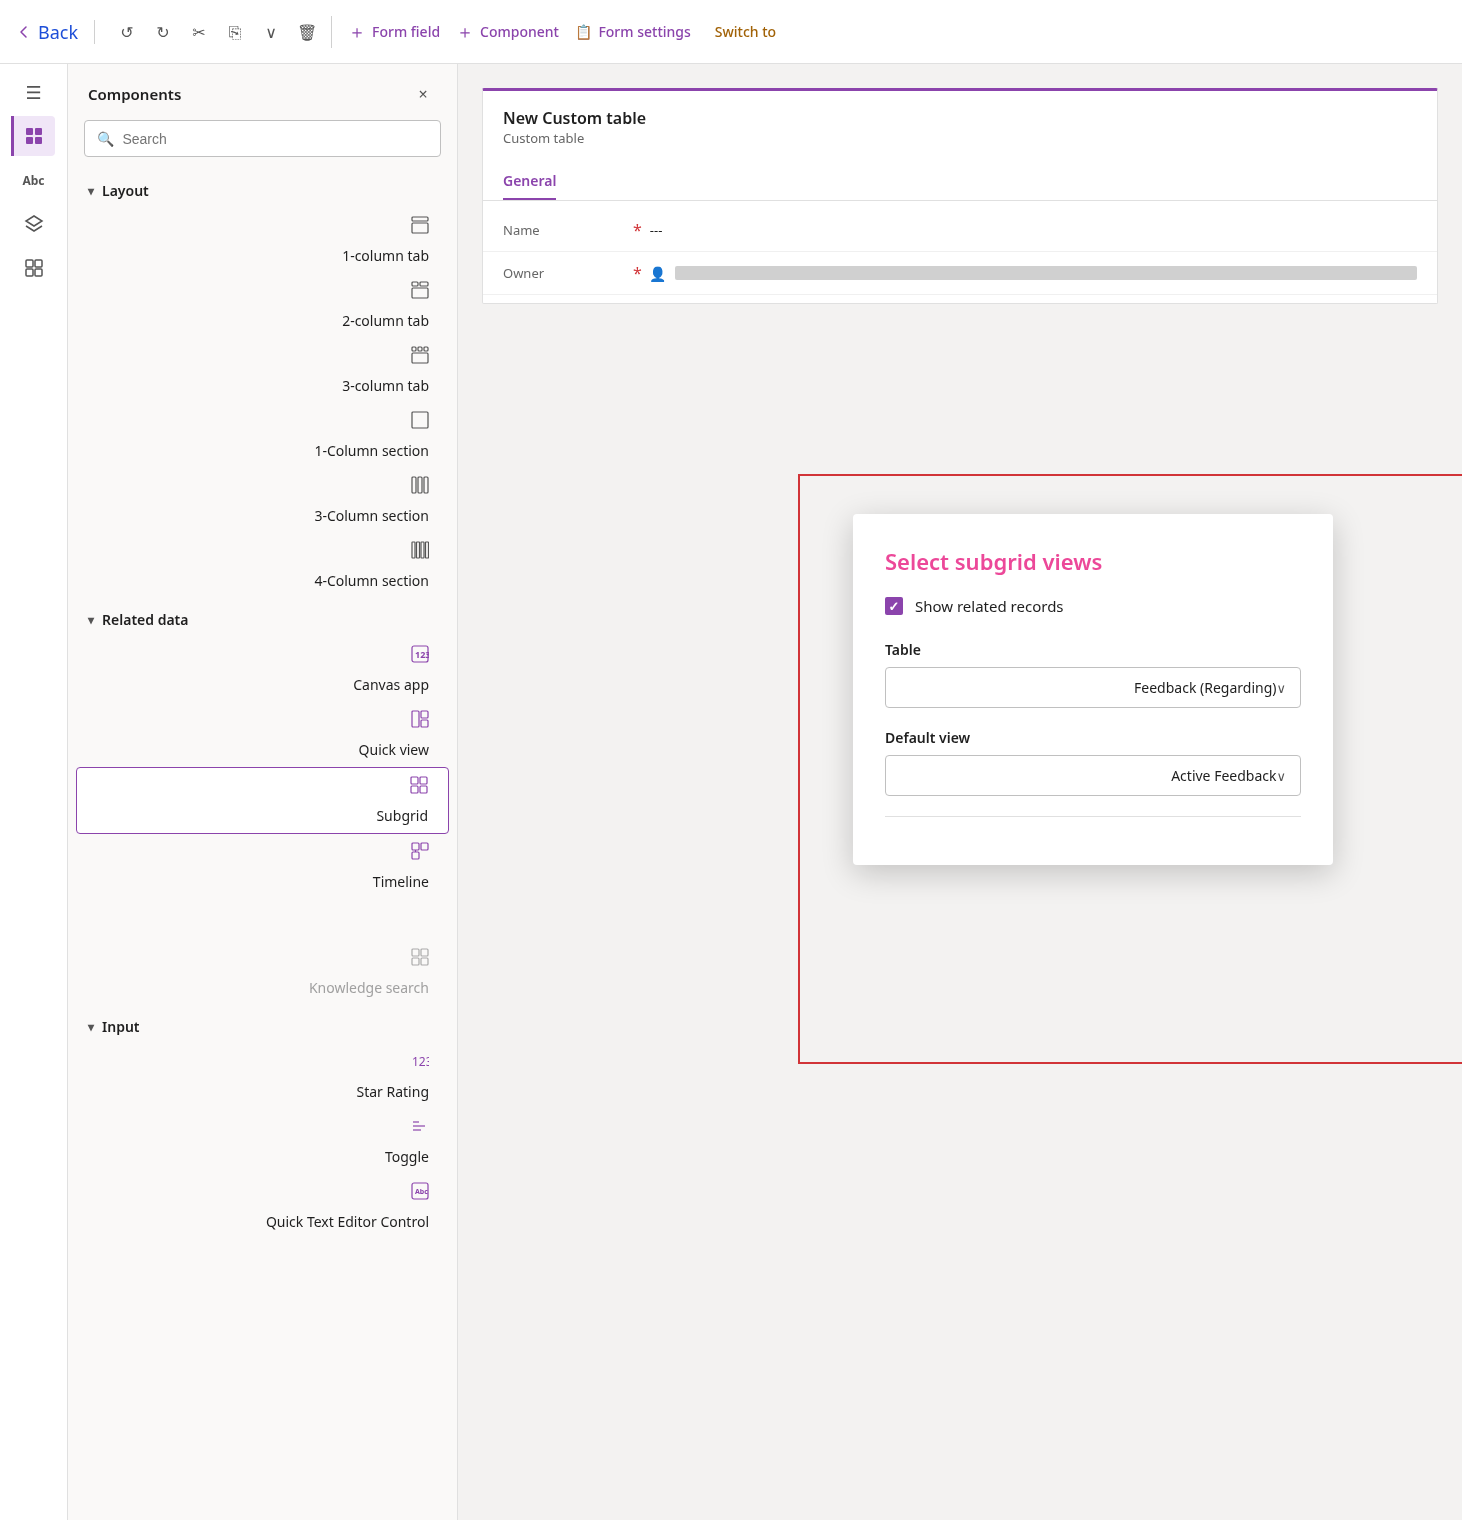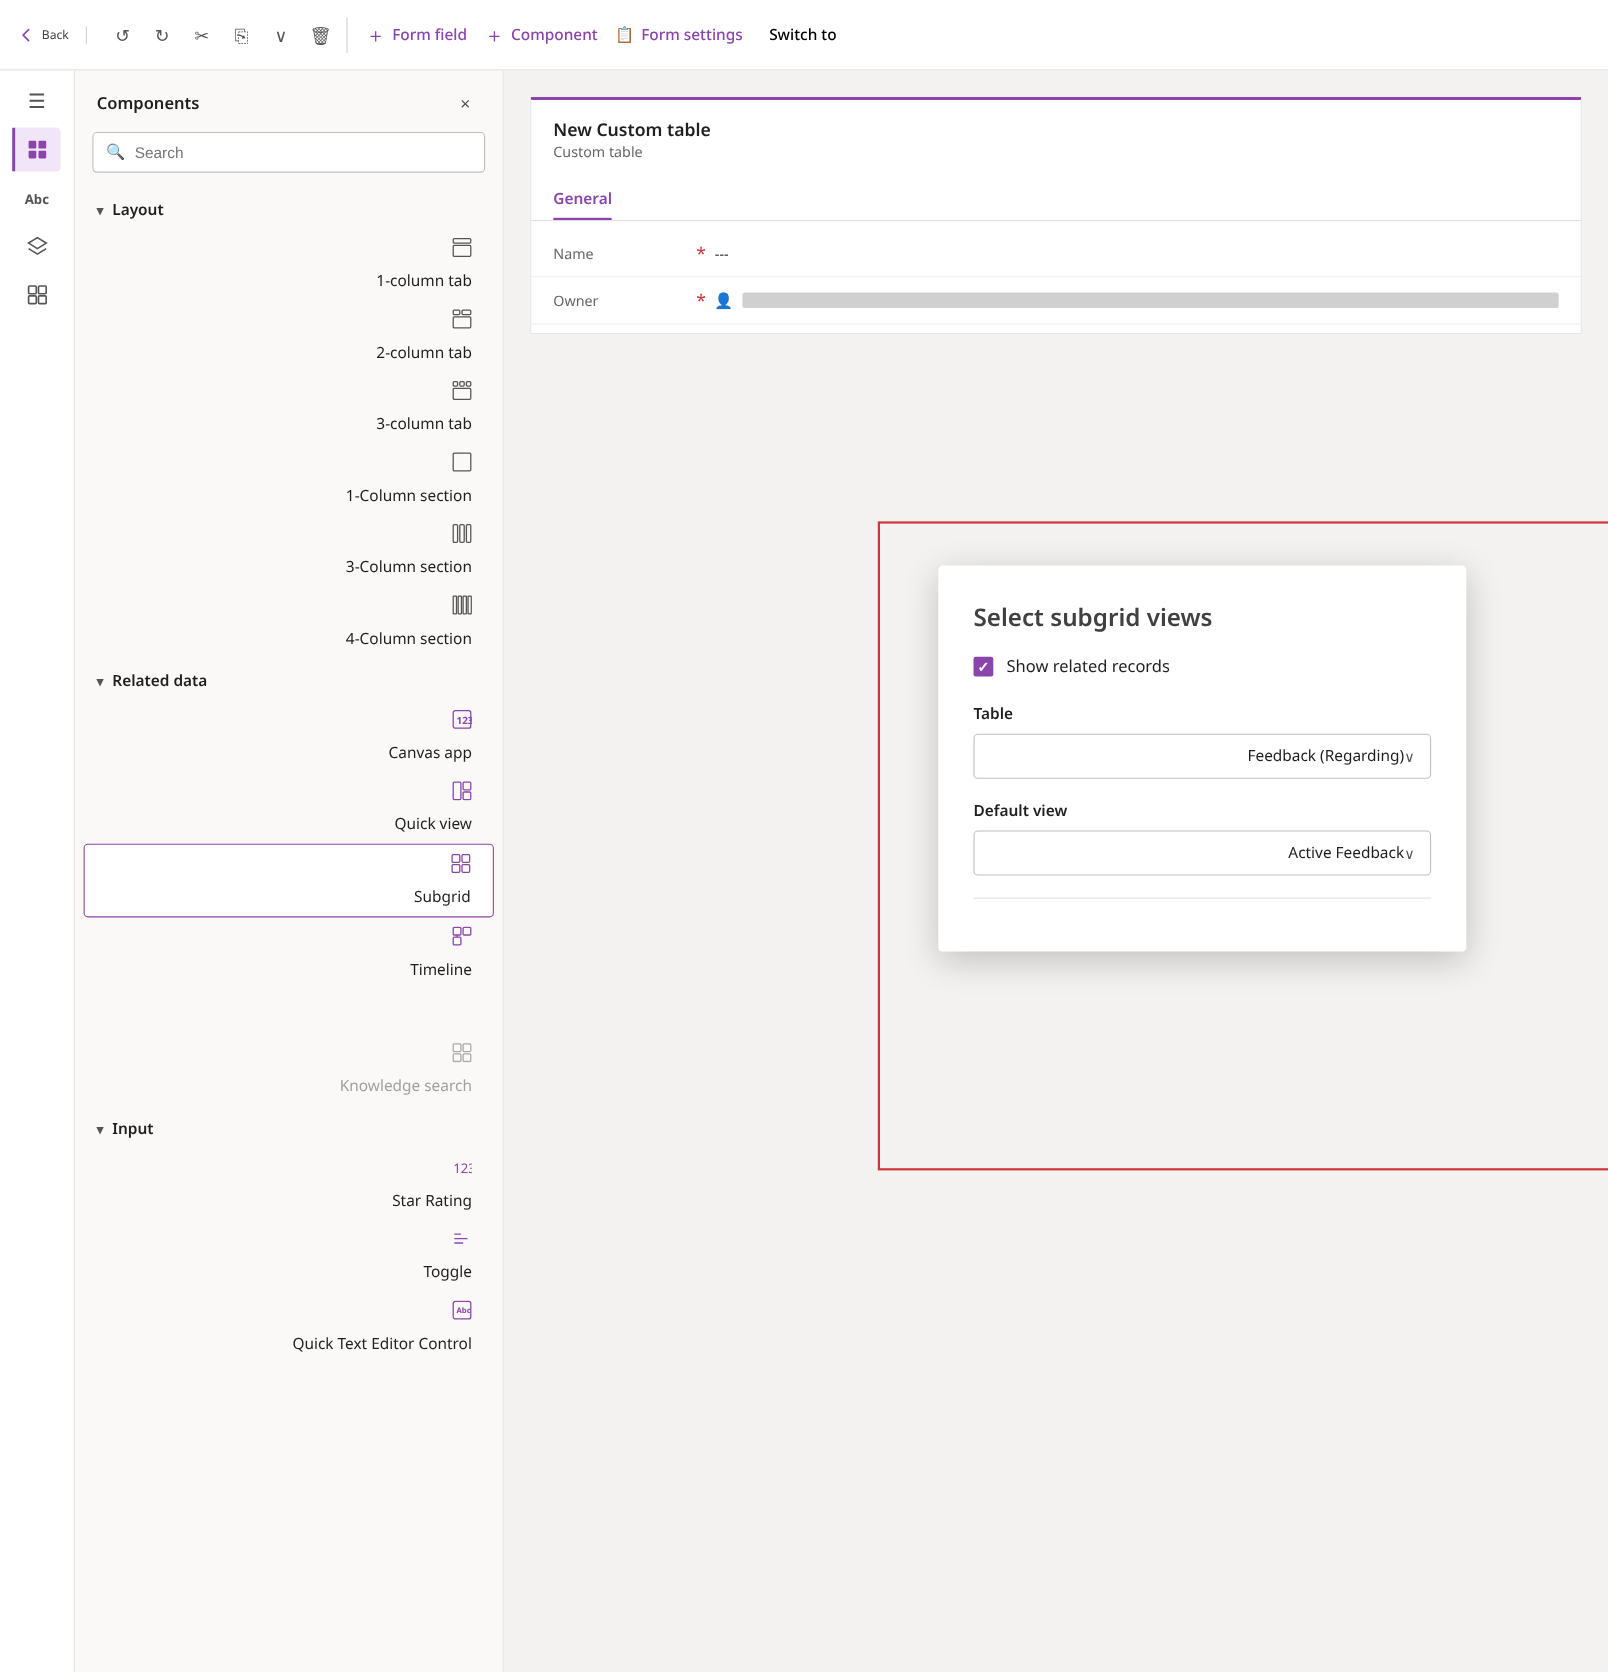--- a/index.html
+++ b/index.html
@@ -21,22 +21,22 @@
       border-bottom: 1px solid #e0e0e0;
       padding: 0 16px;
       gap: 8px;
       position: relative;
       z-index: 10;
     }
     .toolbar-back {
       display: flex;
       align-items: center;
       gap: 6px;
-      color: #404040;
-      font-size: 11px;
+      color: #1d4ed8;
+      font-size: 18px;
       cursor: pointer;
       padding-right: 16px;
       border-right: 1px solid #d0d0d0;
       justify-content: space-between;
     }
     .toolbar-back svg { width: 16px; height: 16px; fill: #8b44ac; }
     .toolbar-icons {
       display: flex;
       align-items: center;
       gap: 4px;
@@ -71,21 +71,21 @@
       display: flex;
       align-items: center;
       gap: 6px;
       color: #8b44ac;
       font-size: 14px;
       cursor: pointer;
       font-weight: 500;
     }
     .toolbar-switch {
       margin-left: 8px;
-      color: #000000;
+      color: #a16207;
       font-size: 14px;
       font-weight: 500;
     }
 
     
     .main-layout {
       display: flex;
       height: calc(1520px - 64px);
     }
 
@@ -322,21 +322,21 @@
       width: 480px;
       background: #fff;
       border-radius: 4px;
       box-shadow: 0 8px 32px rgba(0,0,0,0.2);
       padding: 32px 32px 28px;
       z-index: 40;
     }
     .dialog-title {
       font-size: 22px;
       font-weight: 600;
-      color: #404040;
+      color: #ec4899;
       margin-bottom: 20px;
     }
     .dialog-checkbox-row {
       display: flex;
       align-items: center;
       gap: 12px;
       margin-bottom: 24px;
     }
     .checkbox-box {
       width: 18px; height: 18px;

